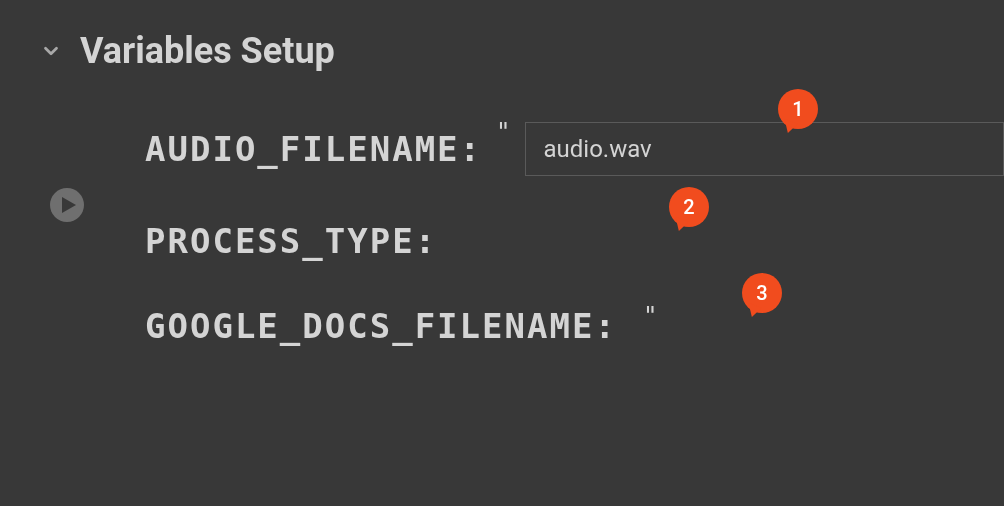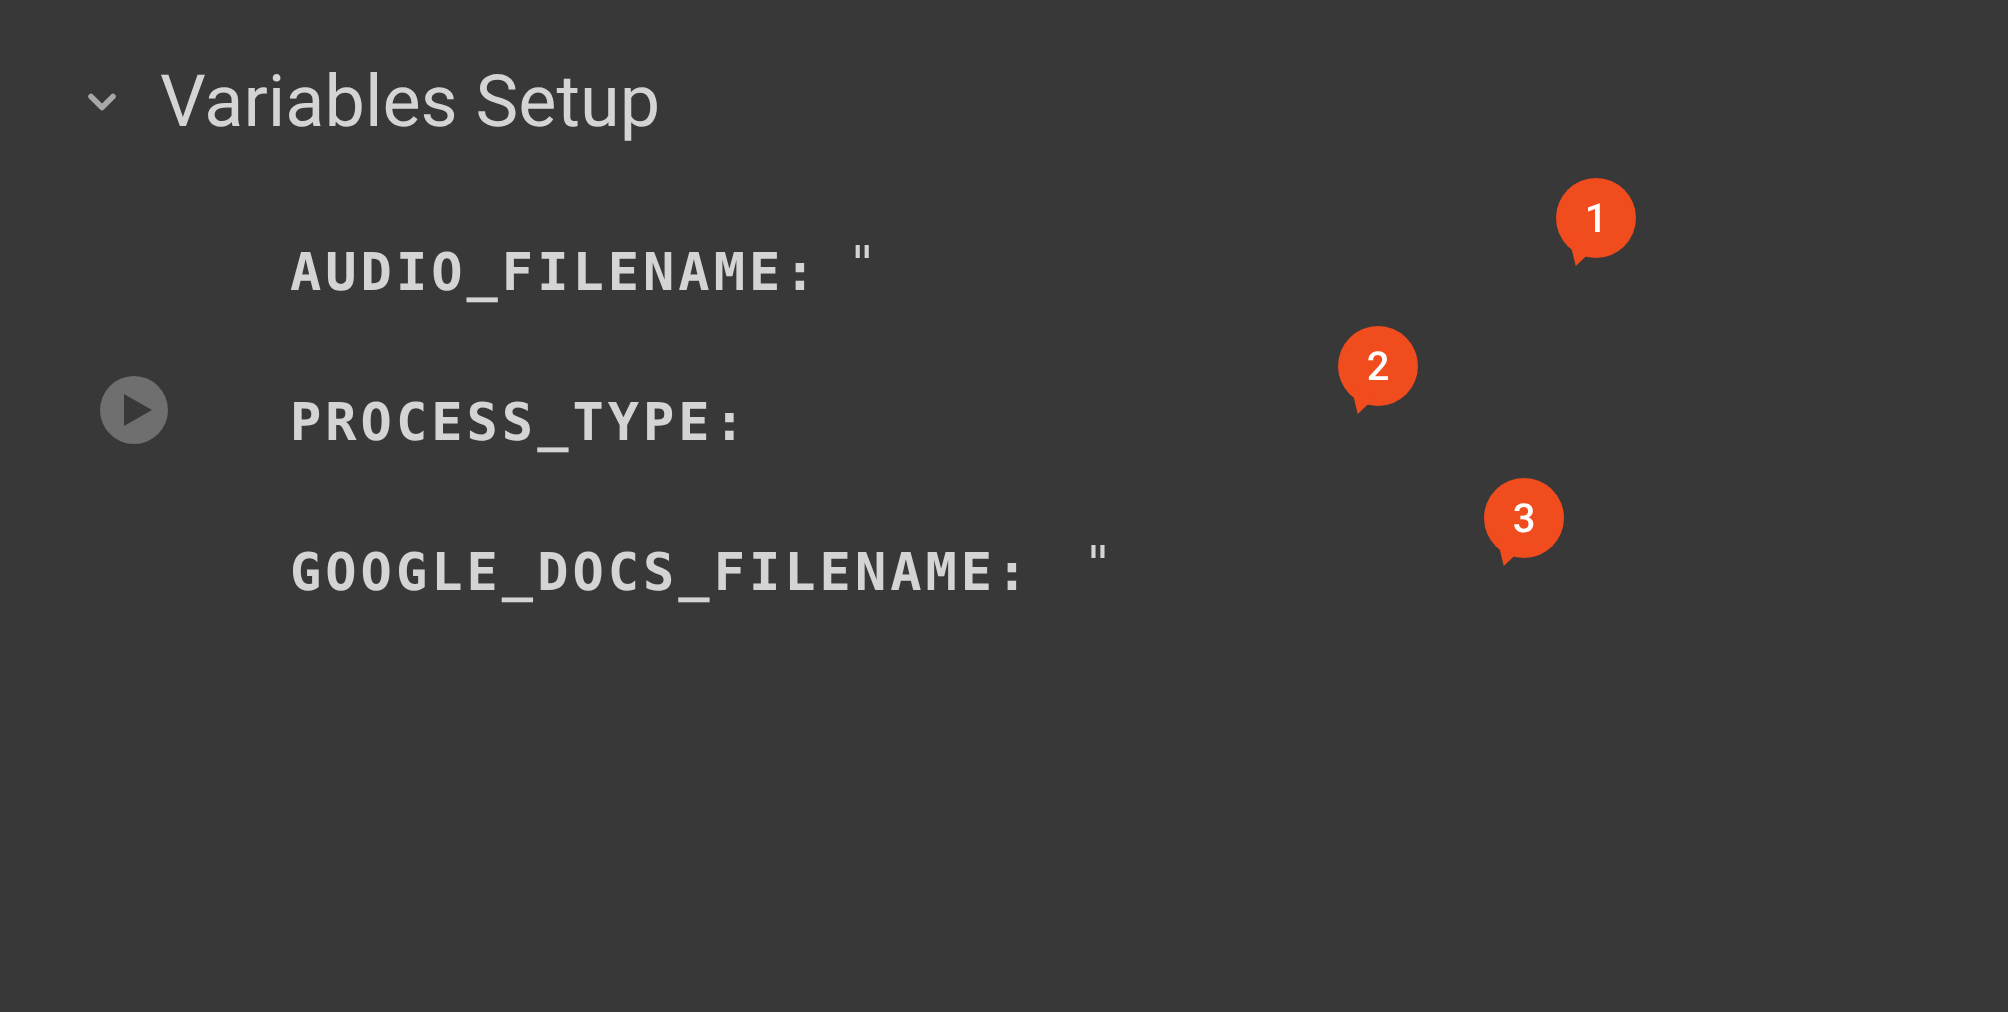--- a/index.html
+++ b/index.html
@@ -18,21 +18,21 @@
       gap: 18px;
       margin-bottom: 50px;
     }
     .chevron {
       color: #a8a8a8;
       display: flex;
       align-items: center;
     }
     .section-title {
       font-size: 36px;
-      font-weight: 400;
+      font-weight: 700;
       color: #d4d4d4;
     }
     .play-col {
       position: absolute;
       left: 50px;
       top: 188px;
     }
     .play-btn {
       width: 34px;
       height: 34px;
@@ -51,21 +51,21 @@
       margin-left: 105px;
     }
     .row {
       display: flex;
       align-items: center;
       gap: 10px;
       position: relative;
     }
     .var-label {
       font-family: "SF Mono", Menlo, Consolas, monospace;
-      font-size: 26px;
+      font-size: 34px;
       font-weight: 600;
       letter-spacing: 2px;
       color: #d4d4d4;
     }
     .quote {
       font-family: "SF Mono", Menlo, Consolas, monospace;
       font-size: 24px;
       color: #d4d4d4;
       margin-left: 4px;
       margin-right: 4px;
@@ -132,20 +132,21 @@
         <path d="M0 0 L14 8 L0 16 Z" fill="#383838"></path>
       </svg>
   </div>
 </div>
 
 <div class="rows">
 
   <div class="row row1">
     <span class="var-label">AUDIO_FILENAME:</span>
     <span class="quote">"</span>
+    <input class="input-box" type="text" value="audio.wav" style="">
     <div class="badge" style="left:633px; top:-33px;">1</div>
   </div>
 
   <div class="row row2">
     <span class="var-label">PROCESS_TYPE:</span>
     <div class="badge" style="left:524px; top:-34px;">2</div>
   </div>
 
   <div class="row row3">
     <span class="var-label">GOOGLE_DOCS_FILENAME:</span>

